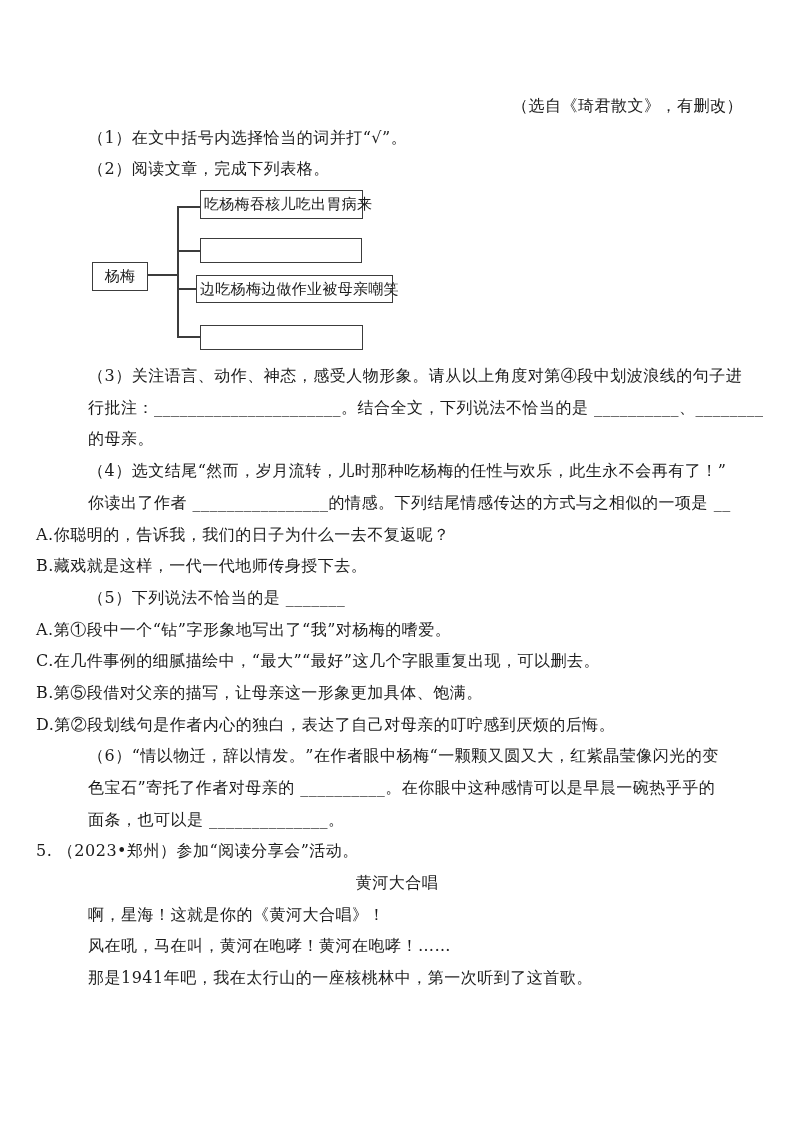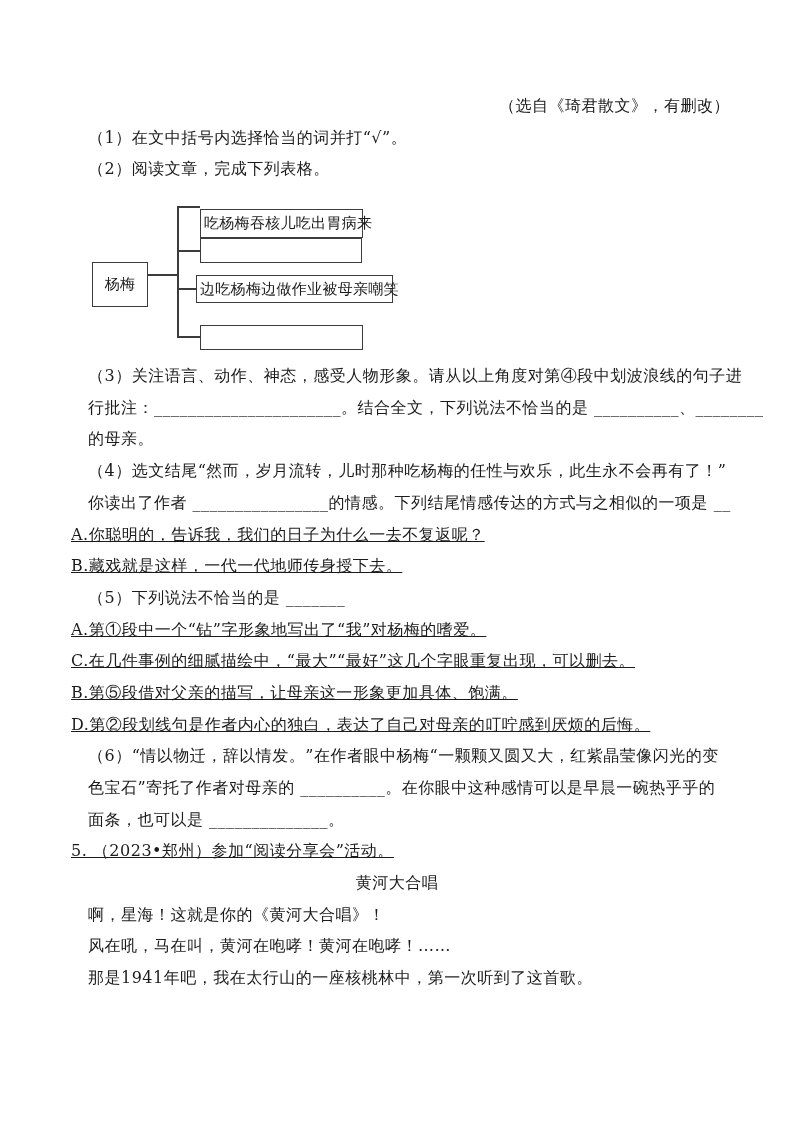--- a/index.html
+++ b/index.html
@@ -16,22 +16,22 @@
     color: #1b1b1b;
     overflow: hidden;
   }
   .line {
     height: 31.7px;
     line-height: 31.7px;
     padding-left: 88px;
     white-space: nowrap;
     letter-spacing: 0.5px;
   }
-  .line.opt { padding-left: 71px; text-decoration: underline; }
-  .line.right { padding-left: 0; padding-right: 64px; text-align: right; }
+  .line.opt { padding-left: 36px; }
+  .line.right { padding-left: 0; padding-right: 51px; text-align: right; }
   .line.center { padding-left: 0; text-align: center; }
 
   
   .diagram {
     position: relative;
     height: 175px;
     width: 100%;
   }
   .dbox {
     position: absolute;
@@ -53,30 +53,30 @@
 <body>
 
 <div class="page">
 
   <div class="line right">（选自《琦君散文》，有删改）</div>
 
   <div class="line">（1）在文中括号内选择恰当的词并打“√”。</div>
   <div class="line">（2）阅读文章，完成下列表格。</div>
 
   <div class="diagram">
-    <div class="dbox" style="left:92px; top:77px; width:56px; height:45px; justify-content:center; padding-left:0;">杨梅</div>
+    <div class="dbox" style="left:92px; top:77px; width:56px; height:29px; justify-content:center; padding-left:0;">杨梅</div>
 
     <div class="hl" style="left:148px; top:89px; width:30px;"></div>
     <div class="vl" style="left:177px; top:21px; height:132px;"></div>
     <div class="hl" style="left:177px; top:21px; width:23px;"></div>
     <div class="hl" style="left:177px; top:65px; width:23px;"></div>
     <div class="hl" style="left:177px; top:103px; width:23px;"></div>
     <div class="hl" style="left:177px; top:151px; width:23px;"></div>
 
-    <div class="dbox" style="left:200px; top:24px; width:163px; height:29px;">吃杨梅吞核儿吃出胃病来</div>
+    <div class="dbox" style="left:200px; top:5px; width:163px; height:29px;">吃杨梅吞核儿吃出胃病来</div>
     <div class="dbox" style="left:200px; top:53px; width:162px; height:25px;"></div>
     <div class="dbox" style="left:196px; top:90px; width:197px; height:28px;">边吃杨梅边做作业被母亲嘲笑</div>
     <div class="dbox" style="left:200px; top:140px; width:163px; height:25px;"></div>
   </div>
 
   <div class="line">（3）关注语言、动作、神态，感受人物形象。请从以上角度对第④段中划波浪线的句子进</div>
   <div class="line">行批注：______________________。结合全文，下列说法不恰当的是 __________、________</div>
   <div class="line">的母亲。</div>
 
   <div class="line">（4）选文结尾“然而，岁月流转，儿时那种吃杨梅的任性与欢乐，此生永不会再有了！”</div>

